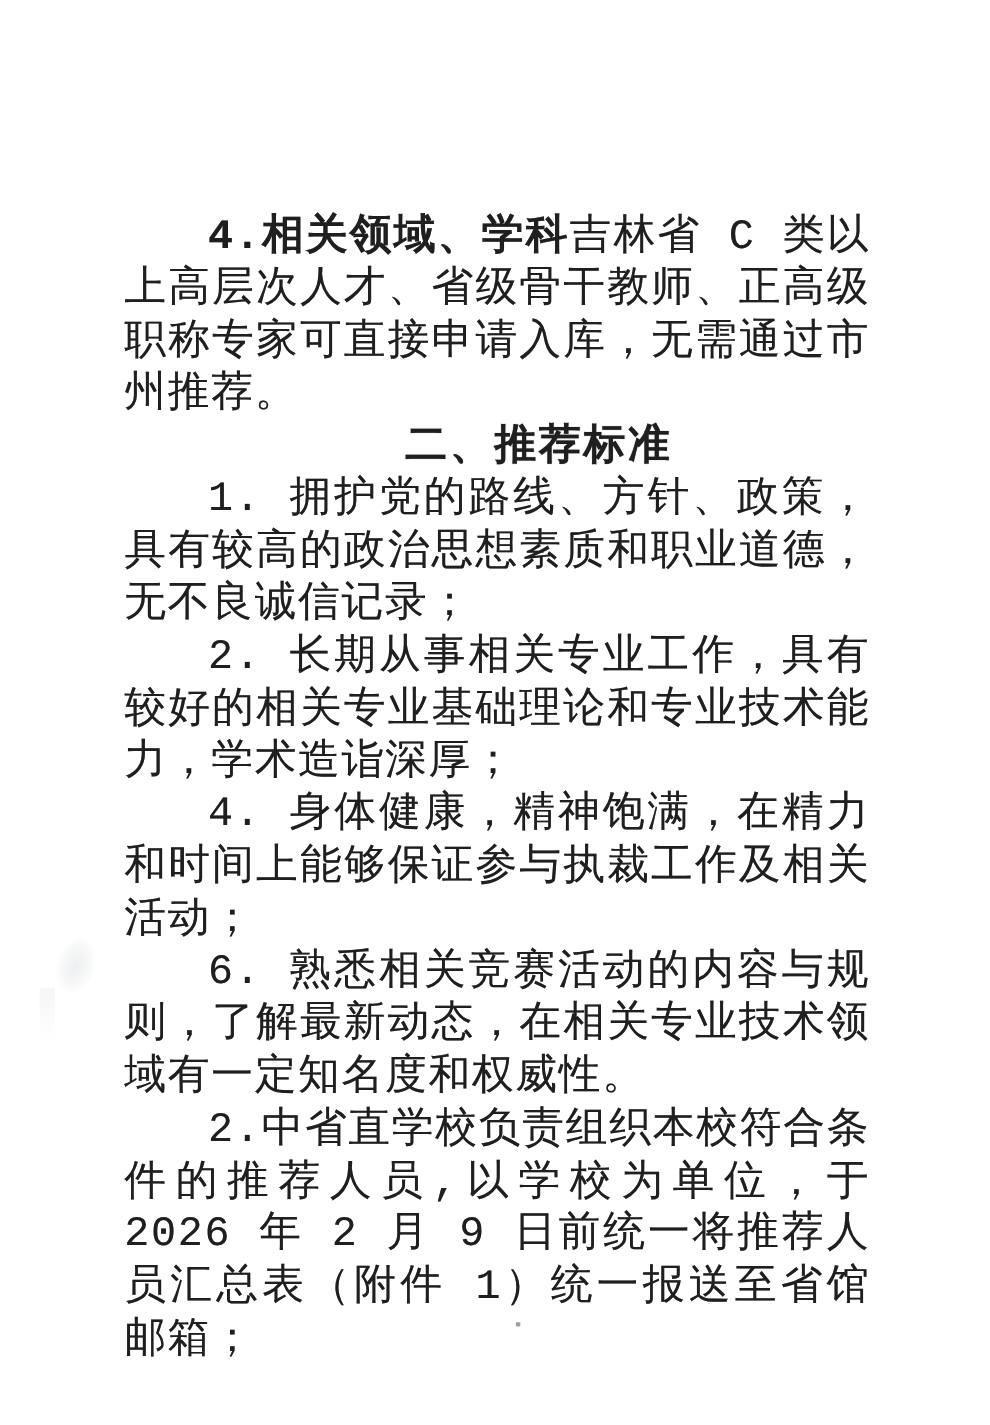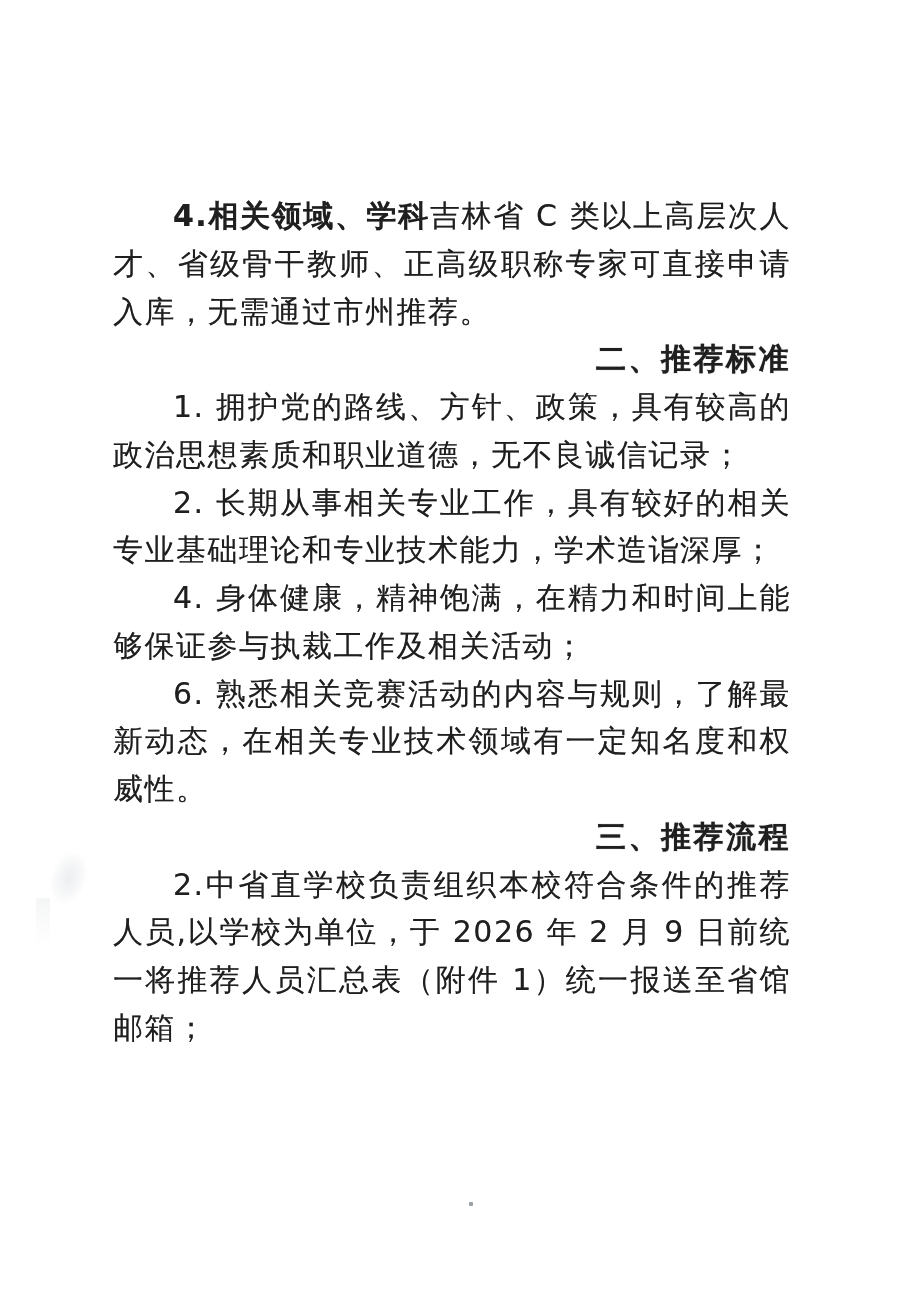--- a/index.html
+++ b/index.html
@@ -21,35 +21,36 @@
   }
   .doc-body {
     position: absolute;
     left: 113px;
     top: 192px;
     width: 678px;
     color: #1f1f1f;
   }
   .para {
     margin: 0;
-    font-size: 30px;
+    font-size: 38px;
     line-height: 47.75px;
     text-indent: 2em;
     text-align: justify;
     text-justify: inter-ideograph;
     letter-spacing: 1.5px;
     font-weight: 400;
     
     text-shadow: 0 0 0.6px rgba(40,40,40,0.55);
+    font-family: Liberation Mono, monospace;
   }
   .para.heading {
     font-weight: 700;
     letter-spacing: 2.5px;
     text-shadow: 0 0 0.8px rgba(20,20,20,0.7);
-    text-align: right;
+    text-align: center;
   }
   .para .bold {
     font-weight: 700;
   }
   
   .smudge-artifact {
     position: absolute;
     left: 52px;
     top: 852px;
     width: 34px;
@@ -83,19 +84,18 @@
 
 <div class="scan-page">
   <div class="doc-body">
 
   <p class="para"><span class="bold">4.相关领域、学科</span><span>吉林省 C 类以上高层次人才、省级骨干教师、正高级职称专家可直接申请入库，无需通过市州推荐。</span></p>
       <p class="para heading"><span class="bold">二、推荐标准</span></p>
       <p class="para"><span>1. 拥护党的路线、方针、政策，具有较高的政治思想素质和职业道德，无不良诚信记录；</span></p>
       <p class="para"><span>2. 长期从事相关专业工作，具有较好的相关专业基础理论和专业技术能力，学术造诣深厚；</span></p>
       <p class="para"><span>4. 身体健康，精神饱满，在精力和时间上能够保证参与执裁工作及相关活动；</span></p>
       <p class="para"><span>6. 熟悉相关竞赛活动的内容与规则，了解最新动态，在相关专业技术领域有一定知名度和权威性。</span></p>
-      <p class="para heading"><span class="bold">三、推荐流程</span></p>
       <p class="para"><span>2.中省直学校负责组织本校符合条件的推荐人员,以学校为单位，于 2026 年 2 月 9 日前统一将推荐人员汇总表（附件 1）统一报送至省馆邮箱；</span></p>
     </div>
   <div class="smudge-artifact"></div>
   <div class="streak-artifact"></div>
   <div class="dot-artifact"></div>
 </div>
 
 </body></html>

